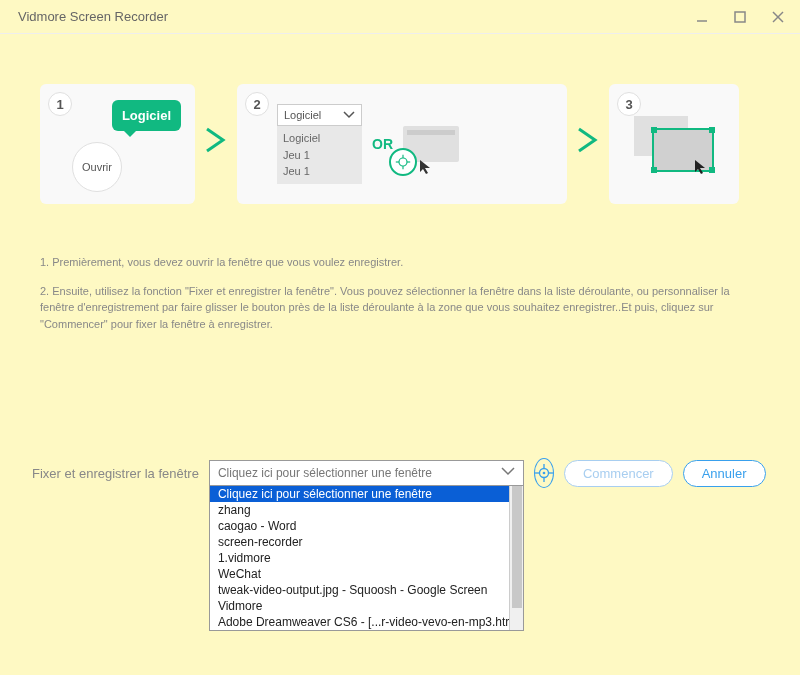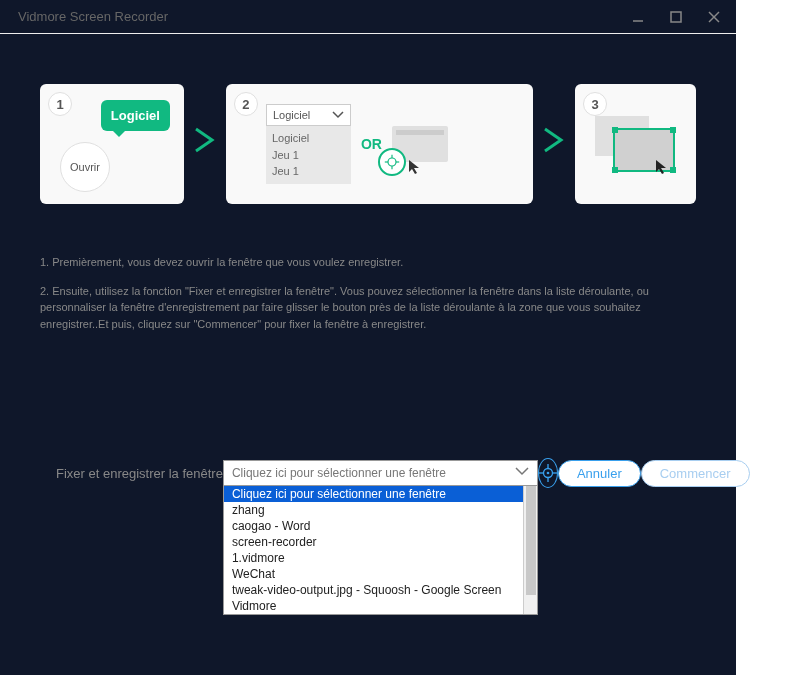--- a/index.html
+++ b/index.html
@@ -4,23 +4,23 @@
 <style>
 * { box-sizing: border-box; margin: 0; padding: 0; }
 body {
   font-family: Arial, sans-serif;
   background: #fff;
   width: 800px;
   height: 675px;
   overflow: hidden;
 }
 .window {
-  width: 736px;
+  width: 800px;
   height: 675px;
-  background: #0f172a;
+  background: #fef9c3;
   position: relative;
 }
 .titlebar {
   height: 34px;
   display: flex;
   align-items: center;
   justify-content: space-between;
   padding: 0 12px 0 18px;
   border-bottom: 1px solid #eee;
 }
@@ -92,21 +92,21 @@
   position: absolute;
   bottom: -6px;
   left: 12px;
   border: 6px solid transparent;
   border-top-color: #11b981;
   border-bottom: none;
 }
 .ouvrir-circle {
   position: absolute;
   bottom: 12px;
-  left: 20px;
+  left: 32px;
   width: 50px;
   height: 50px;
   border-radius: 50%;
   background: #fff;
   border: 1px solid #e0e0e0;
   display: flex;
   align-items: center;
   justify-content: center;
   font-size: 11px;
   color: #555;
@@ -233,25 +233,26 @@
   color: #222;
 }
 .instructions {
   color: #888;
   font-size: 11px;
   line-height: 1.5;
 }
 .instructions p { margin-bottom: 12px; }
 .bottom-bar {
   position: absolute;
-  left: 56px;
+  left: 32px;
   right: 40px;
   top: 458px;
   display: flex;
   align-items: center;
+  gap: 10px;
 }
 .fix-label {
   color: #888;
   font-size: 13px;
   white-space: nowrap;
 }
 .main-dd-wrap {
   position: relative;
   flex: 0 0 315px;
 }
@@ -456,34 +457,35 @@
       </div>
       <div class="dd-open">
         <div class="opt sel">Cliquez ici pour sélectionner une fenêtre</div>
         <div class="opt">zhang</div>
         <div class="opt">caogao - Word</div>
         <div class="opt">screen-recorder</div>
         <div class="opt">1.vidmore</div>
         <div class="opt">WeChat</div>
         <div class="opt">tweak-video-output.jpg - Squoosh - Google Screen</div>
         <div class="opt">Vidmore</div>
+        <div class="opt">Adobe Dreamweaver CS6 - [...r-video-vevo-en-mp3.htr</div>
         <div class="dd-scroll">
           <div class="dd-thumb"></div>
         </div>
       </div>
     </div>
 
     <div class="target-btn">
       <svg viewBox="0 0 20 20">
           <circle cx="10" cy="10" r="5" fill="none" stroke="#39a0ed" stroke-width="1.5"></circle>
           <line x1="10" y1="0" x2="10" y2="5" stroke="#39a0ed" stroke-width="1.5"></line>
           <line x1="10" y1="15" x2="10" y2="20" stroke="#39a0ed" stroke-width="1.5"></line>
           <line x1="0" y1="10" x2="5" y2="10" stroke="#39a0ed" stroke-width="1.5"></line>
           <line x1="15" y1="10" x2="20" y2="10" stroke="#39a0ed" stroke-width="1.5"></line>
           <circle cx="10" cy="10" r="1.5" fill="#39a0ed"></circle>
         </svg>
     </div>
 
+    <div class="btn btn-start">Commencer</div>
     <div class="btn btn-cancel">Annuler</div>
-    <div class="btn btn-start">Commencer</div>
   </div>
 
 </div>
 
 </body></html>

